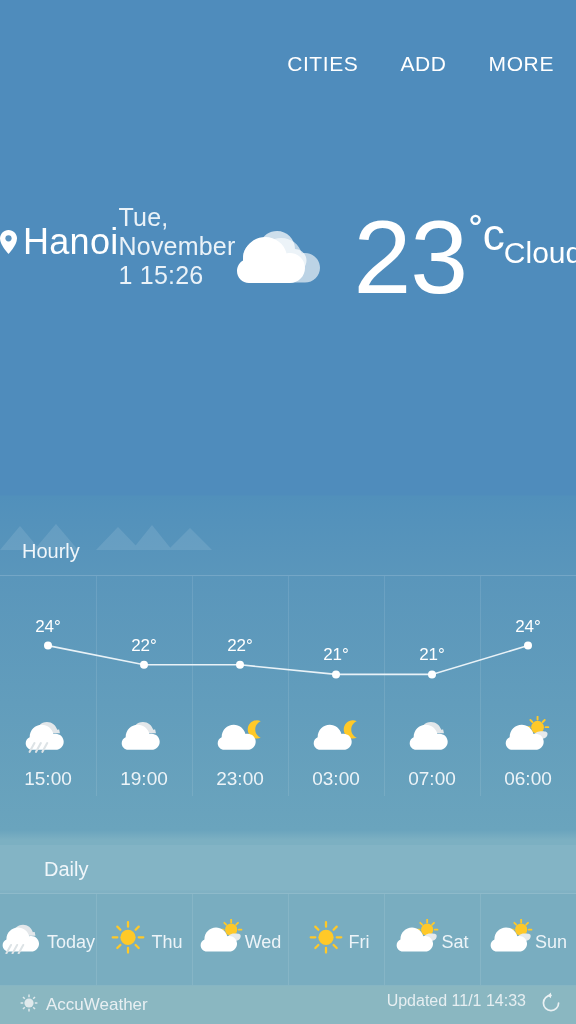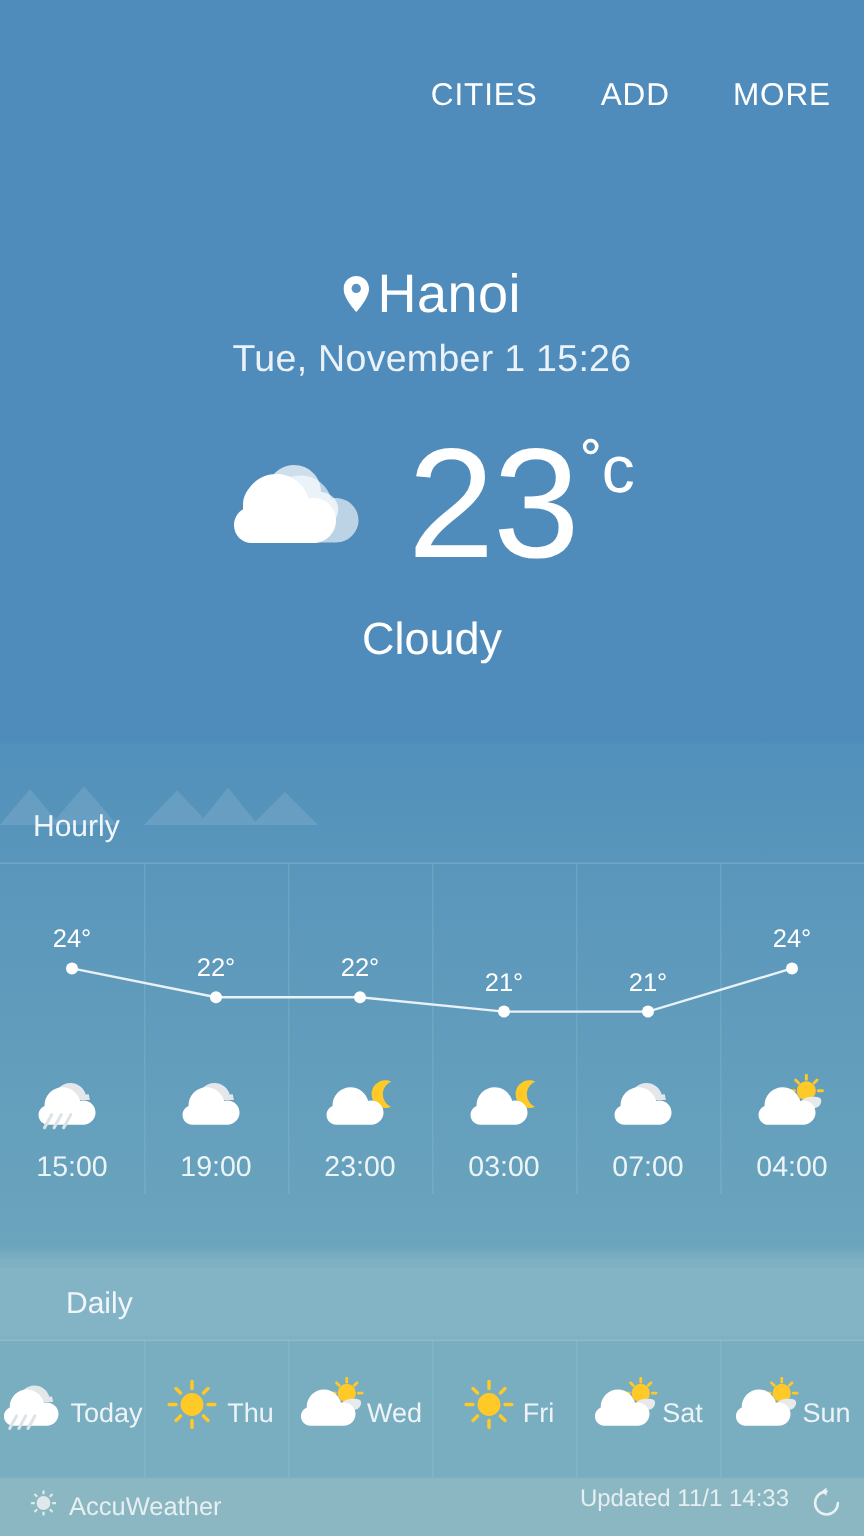--- a/index.html
+++ b/index.html
@@ -41,21 +41,21 @@
     letter-spacing: 0.6px;
     margin-left: 42px;
     cursor: pointer;
     white-space: nowrap;
     margin-top: 48px;
   }
 
   
   .current {
     position: absolute; top: 175px; left: 0; right: 0;
-    display: flex; flex-direction: column; align-items: center;
+    display: flex; flex-direction: row; align-items: center;
   }
   .city-row {
     display: flex; align-items: center; justify-content: center;
     gap: 6px;
   }
   .pin-icon { display: block; margin-top: 4px; }
   .city-name {
     color: #ffffff; font-size: 36px; font-weight: 400;
     letter-spacing: 0.3px;
   }
@@ -299,21 +299,21 @@
                   <line x1="52" y1="14" x2="55.5" y2="14"></line>
                   <line x1="33" y1="5" x2="35.5" y2="7.5"></line>
                   <line x1="48.5" y1="20.5" x2="51" y2="23"></line>
                   <line x1="33" y1="23" x2="35.5" y2="20.5"></line>
                   <line x1="48.5" y1="7.5" x2="51" y2="5"></line>
                 </g>
                 <path d="M46 19c-5 0-9.2 3.5-10.3 8.2l-.2 1.4h12.8c3.4 0 6.2-2.8 6.2-6.2S50.8 19 46 19z" fill="#e6eaec"></path>
                 <path d="M39.5 22.2c-.9 0-1.8.1-2.6.3C35.1 15.9 29.2 11 22.2 11C13.8 11 7 17.8 7 26.2c0 .2 0 .4 0 .6C4.1 28 2 30.9 2 34.3C2 38.8 5.7 42.5 10.2 42.5h29.3c5.6 0 10.2-4.6 10.2-10.2S45.1 22.2 39.5 22.2z" fill="#ffffff"></path>
               </g>
             </svg></span>
-          <span class="hour-time">04:00</span>
+          <span class="hour-time">06:00</span>
         </div>
       </div>
     <svg class="chart-svg" id="hourly-chart" viewBox="0 0 576 130">
         <polyline points="48,69.6 144,88.8 240,88.8 336,98.4 432,98.4 528,69.6" fill="none" stroke="#e9f2f7" stroke-width="1.6"></polyline>
         <circle cx="48" cy="69.6" r="4" fill="#ffffff"></circle>
         <text x="48" y="55.599999999999994" class="chart-label">24°</text>
         <circle cx="144" cy="88.8" r="4" fill="#ffffff"></circle>
         <text x="144" y="74.8" class="chart-label">22°</text>
         <circle cx="240" cy="88.8" r="4" fill="#ffffff"></circle>
         <text x="240" y="74.8" class="chart-label">22°</text>

